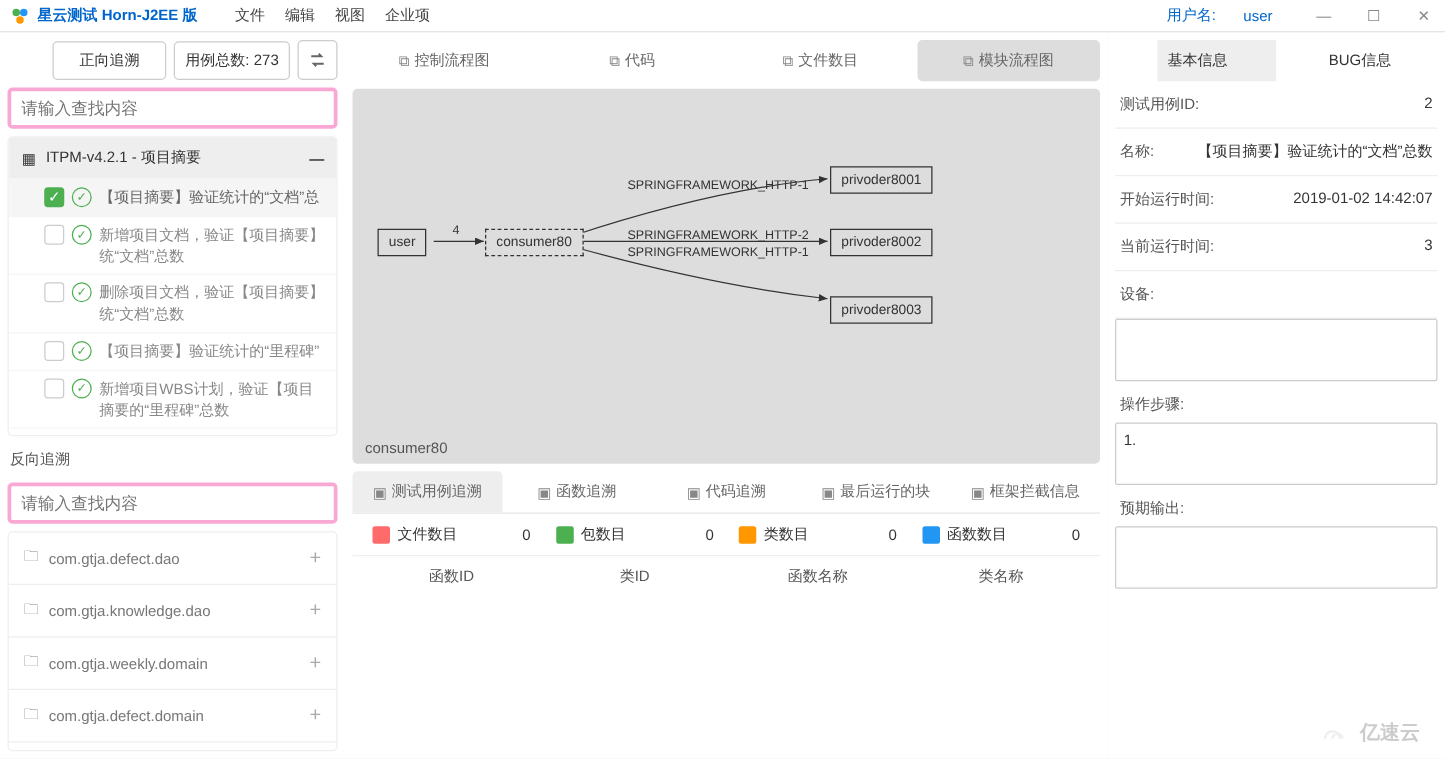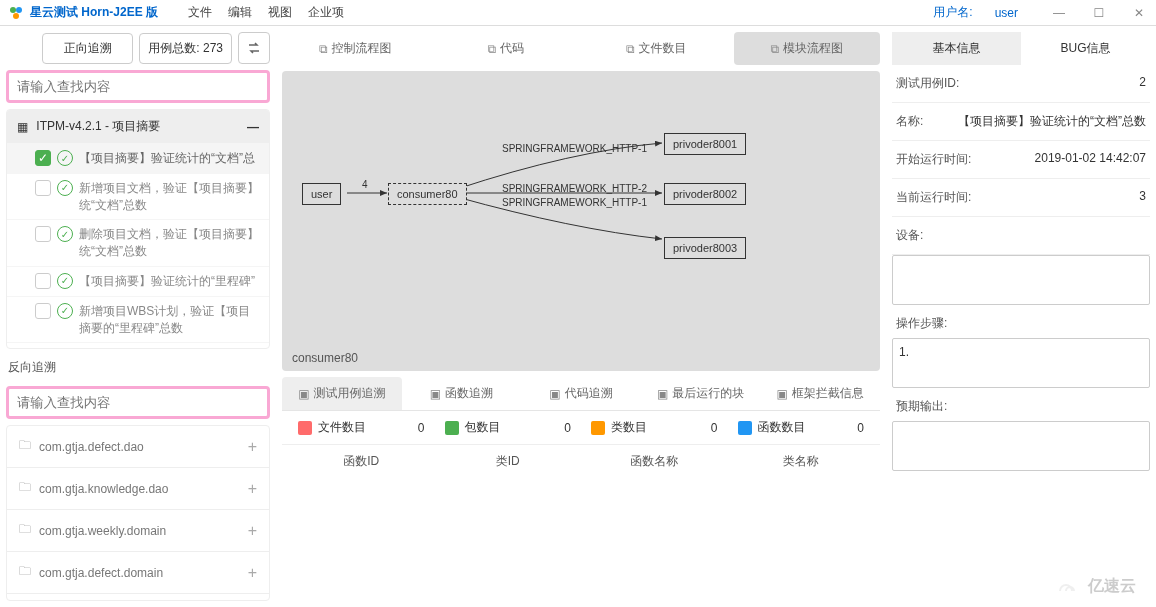--- a/index.html
+++ b/index.html
@@ -72,21 +72,21 @@
     .stat { flex: 1; display: flex; align-items: center; gap: 6px; justify-content: space-between; padding: 0 10px; }
     .stat-icon { width: 14px; height: 14px; display: inline-block; }
     .stat-label-group { display: flex; align-items: center; gap: 6px; }
     
     
     .table-head { display: flex; padding: 8px 6px; color: #555; }
     .th { flex: 1; text-align: center; }
     
     
     .right-tabs { display: flex; }
-    .right-tab { flex: 1; padding: 8px; text-align: center; cursor: pointer; background: #eee; }
+    .right-tab { flex: 1; padding: 8px; text-align: left; cursor: pointer; background: #eee; margin-left: 34px; }
     .right-tab.inactive { background: #fff; }
     .info-row { padding: 10px 4px; border-bottom: 1px solid #eee; display: flex; }
     .info-label { color: #555; flex: 1; }
     .info-value { text-align: right; }
     .info-block-label { padding: 10px 4px 6px; color: #555; }
     .info-box { border: 1px solid #ccc; border-radius: 2px; min-height: 50px; padding: 6px; }
     
     
     .watermark { position: absolute; right: 20px; bottom: 10px; color: #ccc; font-size: 16px; font-weight: bold; display: flex; align-items: center; gap: 6px; pointer-events: none; }
     .watermark svg { opacity: 0.3; }

